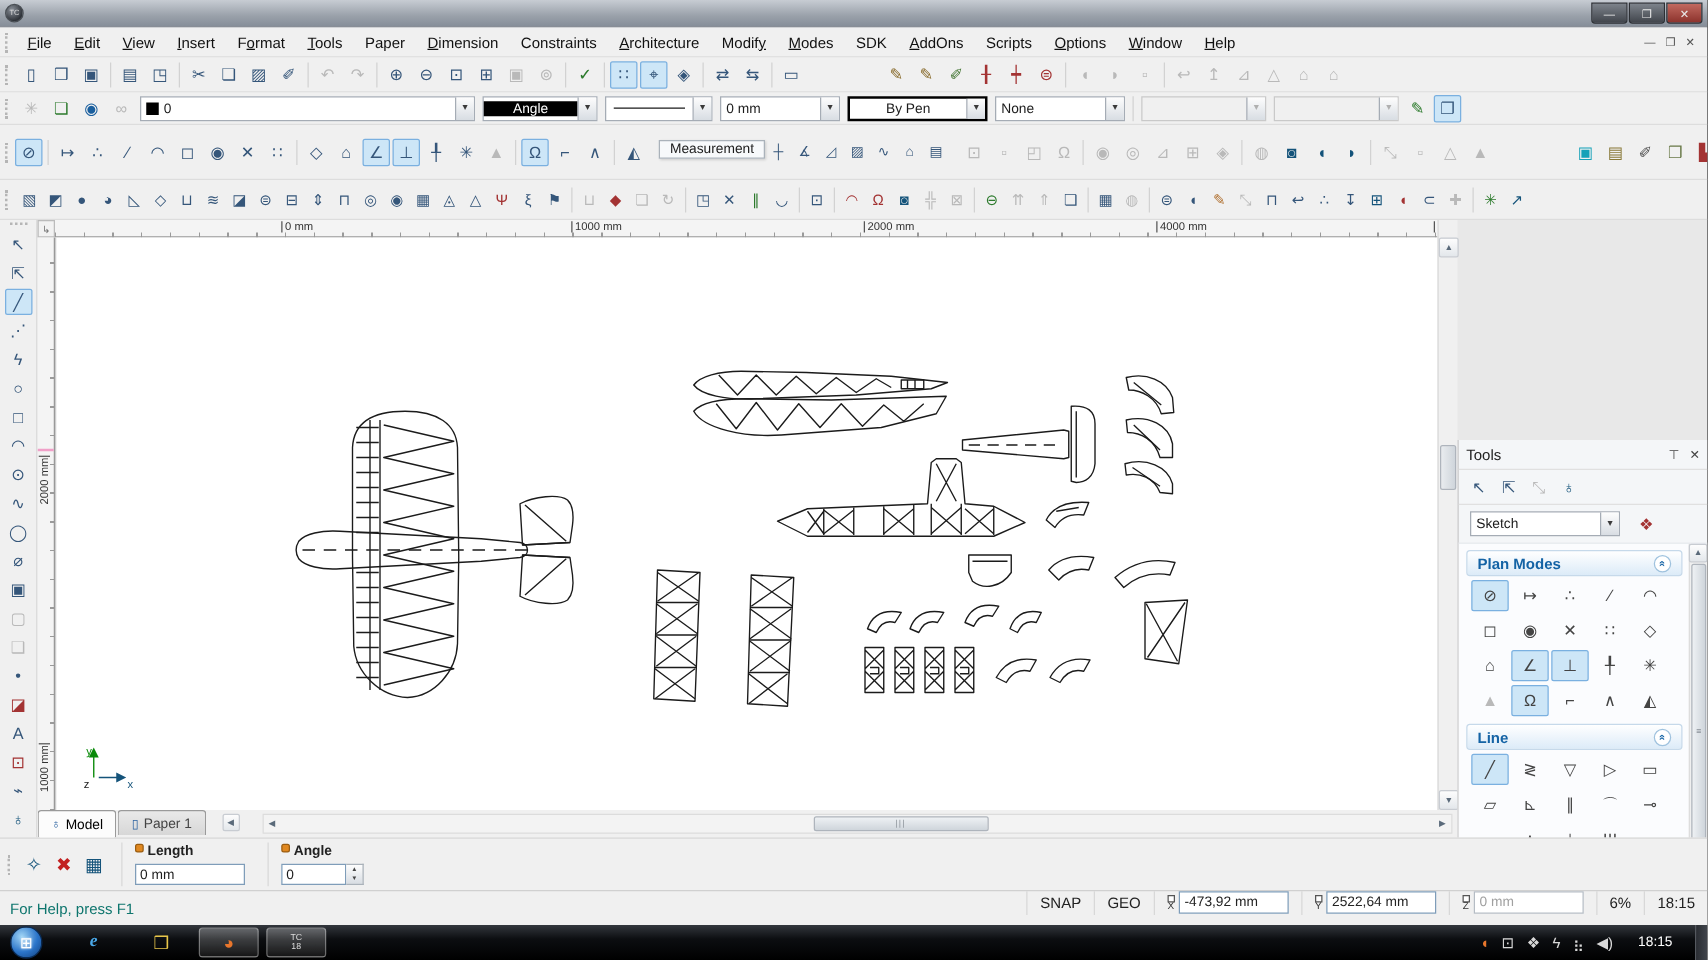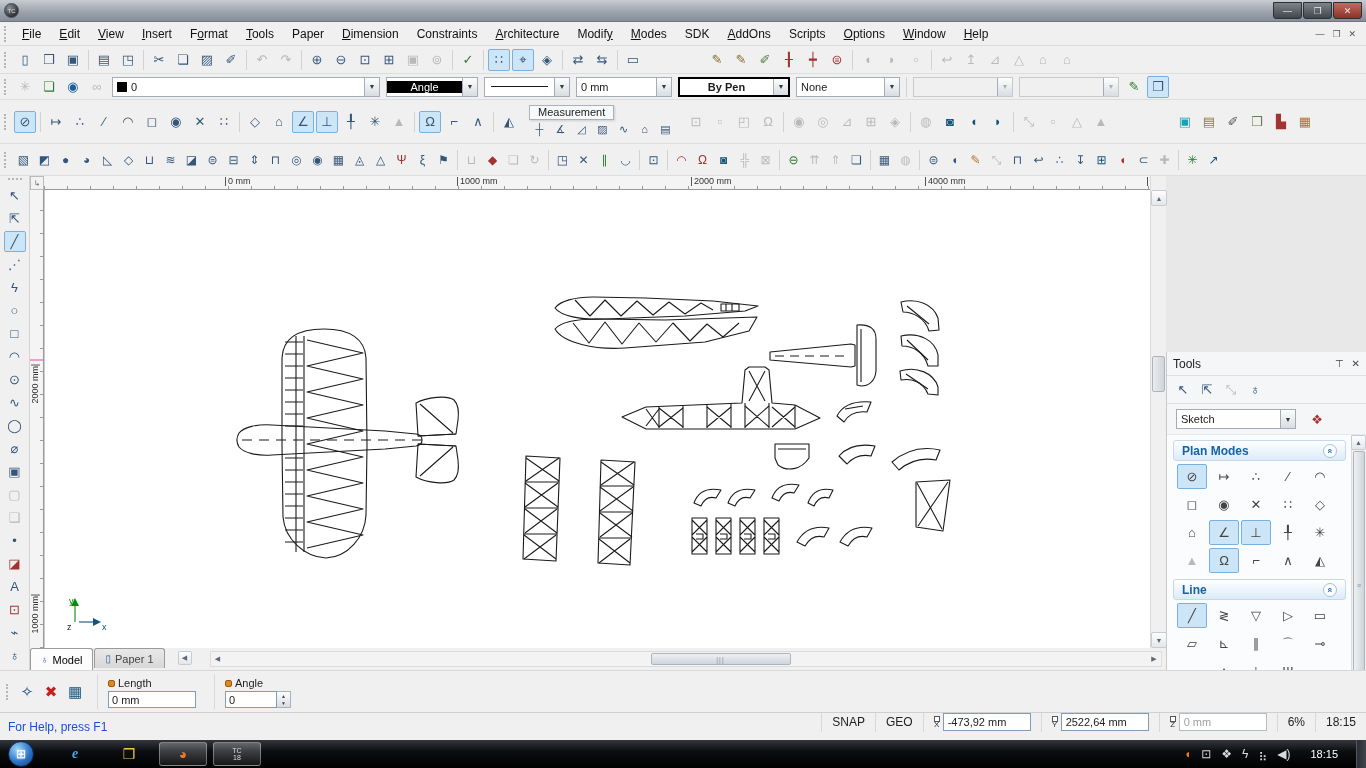--- a/index.html
+++ b/index.html
@@ -48,21 +48,21 @@
   .combo .carr{width:15px;align-self:stretch;display:flex;align-items:center;justify-content:center;
     background:linear-gradient(#fdfdfd,#d8dde3);border-left:1px solid #a5acb5;font-size:7px;color:#3a3a3a;}
   .combo.black .cval{background:#000;color:#fff;text-align:center;}
   .combo.penbox{border:2px solid #000;}
   .combo.disabled{background:#f0f0f0;border-color:#c9c9c9;}
   .combo.disabled .carr{color:#b0b0b0;}
   .swatch{width:10px;height:10px;background:#000;margin-left:4px;flex:none;}
   .lineglyph{flex:1;height:1px;background:#1b1b1b;margin:0 6px;}
 
   
-  #measure-pal{display:flex;flex-direction:column;margin:0 8px;flex:none;}
+  #measure-pal{display:flex;margin:0 8px;flex:none;}
   #measure-title{border:1px solid #aab2ba;background:#f7f9fb;font-size:11px;padding:0 8px 1px 8px;align-self:flex-start;box-shadow:1px 1px 2px rgba(0,0,0,.15);}
 
   
   #main{position:absolute;left:0;top:176px;width:1366px;height:494px;background:#e8e8e8;}
   #left-toolbar{position:absolute;left:0;top:0;width:30px;height:494px;background:#f0f0f0;border-right:1px solid #d5d5d5;
     display:flex;flex-direction:column;align-items:center;padding-top:2px;}
   #left-toolbar .ticon{width:22px;height:21px;margin:1px 0;}
   #lt-grip{width:14px;height:4px;border-top:2px dotted #b5b5b5;margin-bottom:2px;}
 
   #ruler-corner{position:absolute;left:30px;top:0;width:14px;height:14px;background:#f2f2f2;border:1px solid #bbb;font-size:8px;color:#777;
@@ -116,30 +116,30 @@
     font-size:9px;transform:rotate(90deg);background:#fff;}
   .pgrid{display:grid;grid-template-columns:repeat(5,32px);row-gap:3px;margin:3px 18px 6px 10px;}
   .pic{width:30px;height:25px;display:flex;align-items:center;justify-content:center;font-size:13px;color:#444;border:1px solid transparent;border-radius:2px;}
   .pic.active{background:#cde6f7;border-color:#7ab0e0;}
   .pic.disabled{color:#b9b9b9;}
 
   
   #inspector{position:absolute;left:0;top:670px;width:1366px;height:42px;background:#f0f0f0;border-top:1px solid #d8d8d8;display:flex;align-items:center;padding-left:4px;}
   #inspector .ticon{font-size:15px;}
   .fieldgrp{display:flex;flex-direction:column;margin-left:10px;border-left:1px solid #d8d8d8;padding:1px 8px 1px 10px;}
-  .flabel{display:flex;align-items:center;gap:3px;font-size:11px;color:#222;height:16px;}
+  .flabel{display:flex;align-items:flex-start;gap:3px;font-size:11px;color:#222;height:16px;font-weight:bold;}
   .lock{width:7px;height:7px;background:#e08820;border-radius:2px;border:1px solid #9a5c10;}
   .fvalrow{display:flex;align-items:center;gap:0;}
   .finput{height:17px;border:1px solid #7f9db9;background:#fff;font-size:11px;padding:0 3px;display:flex;align-items:center;}
   .spin{width:14px;height:17px;border:1px solid #aab2ba;border-left:none;display:flex;flex-direction:column;background:linear-gradient(#fdfdfd,#d8dde3);}
   .spin span{flex:1;display:flex;align-items:center;justify-content:center;font-size:5px;color:#444;}
 
   
   #statusbar{position:absolute;left:0;top:712px;width:1366px;height:28px;background:#f0f0f0;border-top:1px solid #d0d0d0;display:flex;align-items:center;font-size:12px;}
-  #status-help{padding-left:8px;color:#1d4ed8;}
+  #status-help{padding-left:8px;color:#0f766e;}
   #status-right{margin-left:auto;display:flex;align-items:flex-start;height:100%;}
   .scell{display:flex;align-items:center;padding:0 10px;height:70%;border-left:1px solid #d8d8d8;color:#222;}
   .axis-chip{display:flex;flex-direction:column;align-items:center;margin-right:3px;line-height:6px;}
   .axis-chip .cb{width:6px;height:6px;border:1px solid #555;background:#fff;}
   .axis-chip .al{font-size:8px;color:#333;}
   .sinput{width:88px;height:18px;border:1px solid #7f9db9;background:#fff;font-size:11px;display:flex;align-items:center;padding:0 4px;}
   .sinput.disabled{color:#a0a0a0;border-color:#b5bcc4;}
 
   
   #taskbar{position:absolute;left:0;top:740px;width:1366px;height:28px;background:linear-gradient(#33373d,#0c0e11 40%,#000);display:flex;align-items:center;}
@@ -276,21 +276,21 @@
     </div>
     <div class="combo" style="width:86px;">
       <span class="lineglyph"></span>
       <span class="carr">▼</span>
     </div>
     <div class="combo" style="width:96px;">
       <span class="cval">0 mm</span>
       <span class="carr">▼</span>
     </div>
     <div class="combo penbox" style="width:112px;">
-      <span class="cval" style="text-align:center;font-weight:bold;">By Pen</span>
+      <span class="cval" style="text-align:center;">By Pen</span>
       <span class="carr">▼</span>
     </div>
     <div class="combo" style="width:104px;">
       <span class="cval">None</span>
       <span class="carr">▼</span>
     </div>
     <i class="tsep"></i>
     <div class="combo disabled" style="width:100px;">
       <span class="cval"></span>
         <span class="carr">▼</span>

